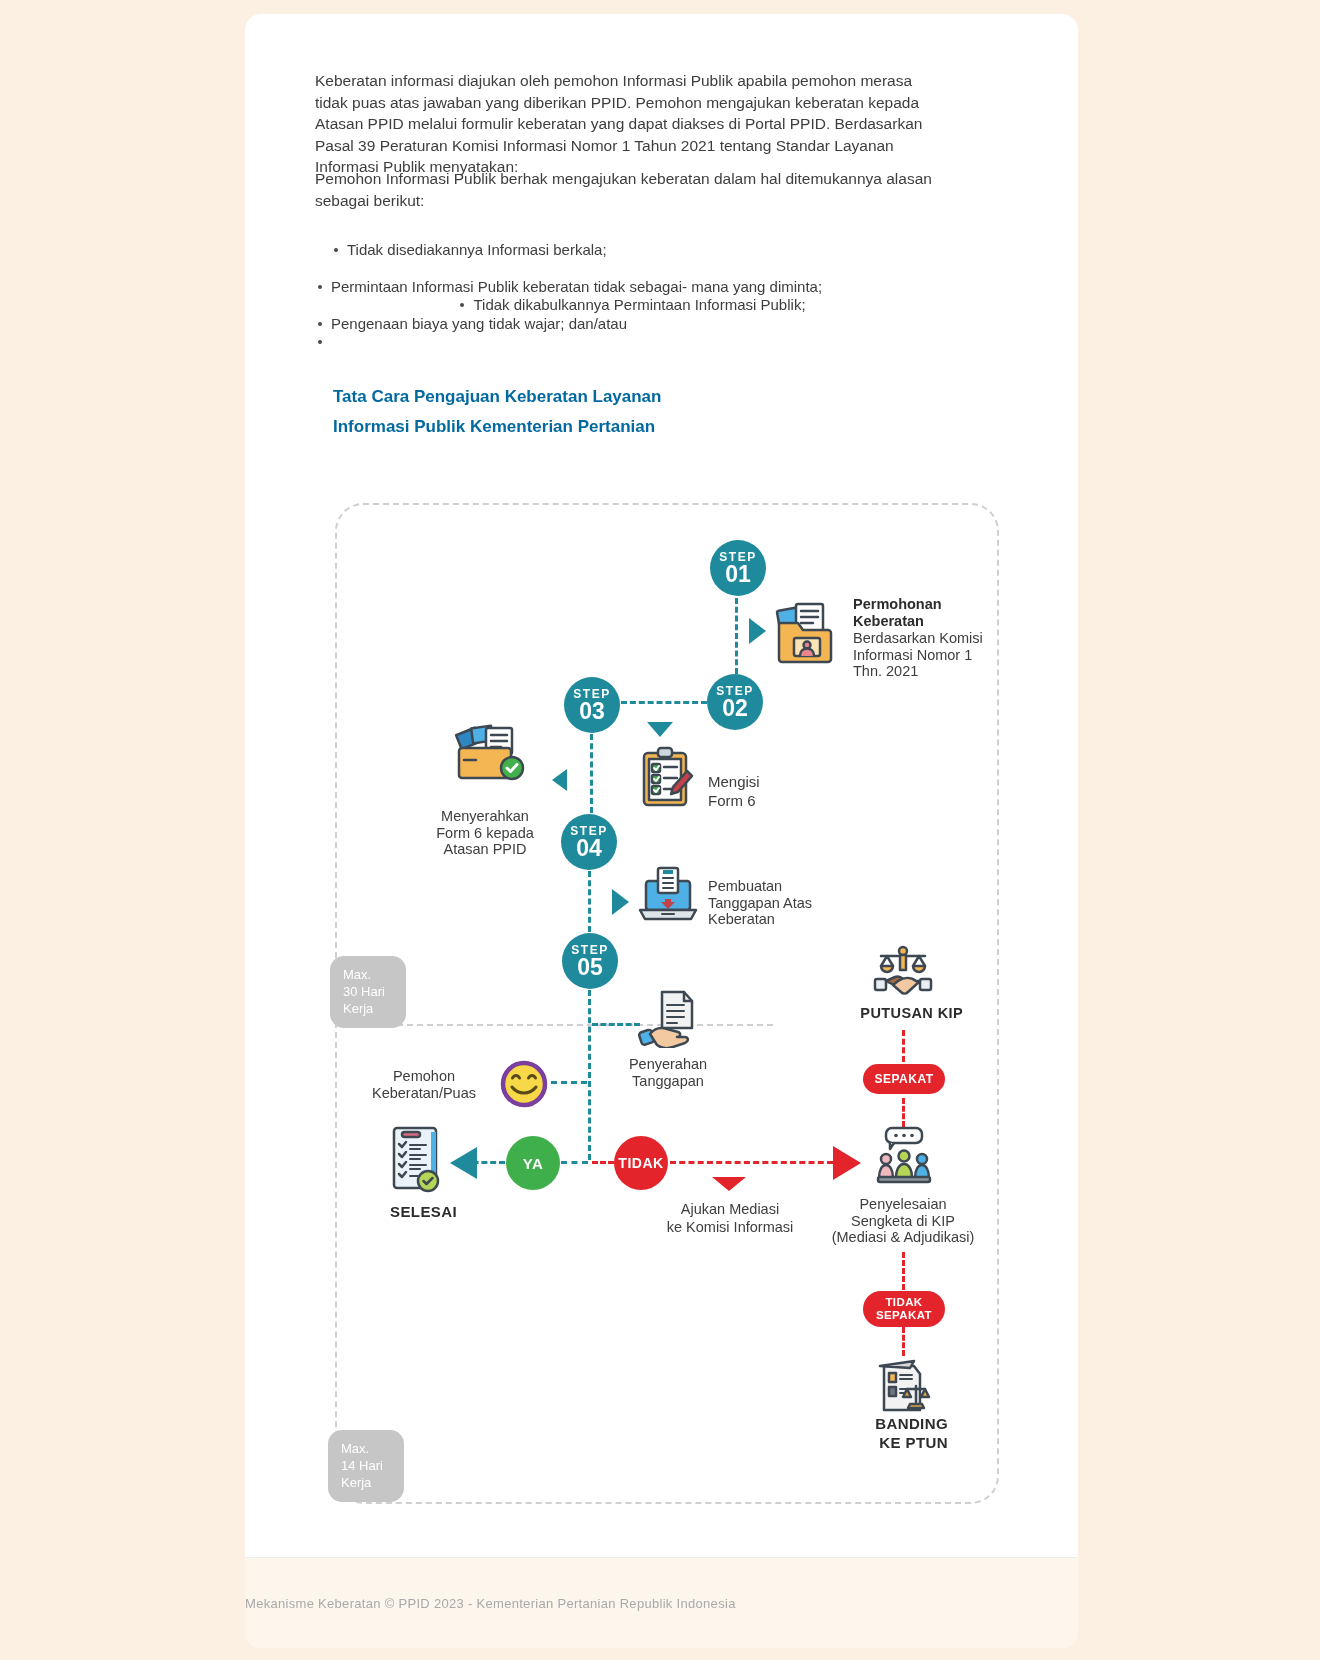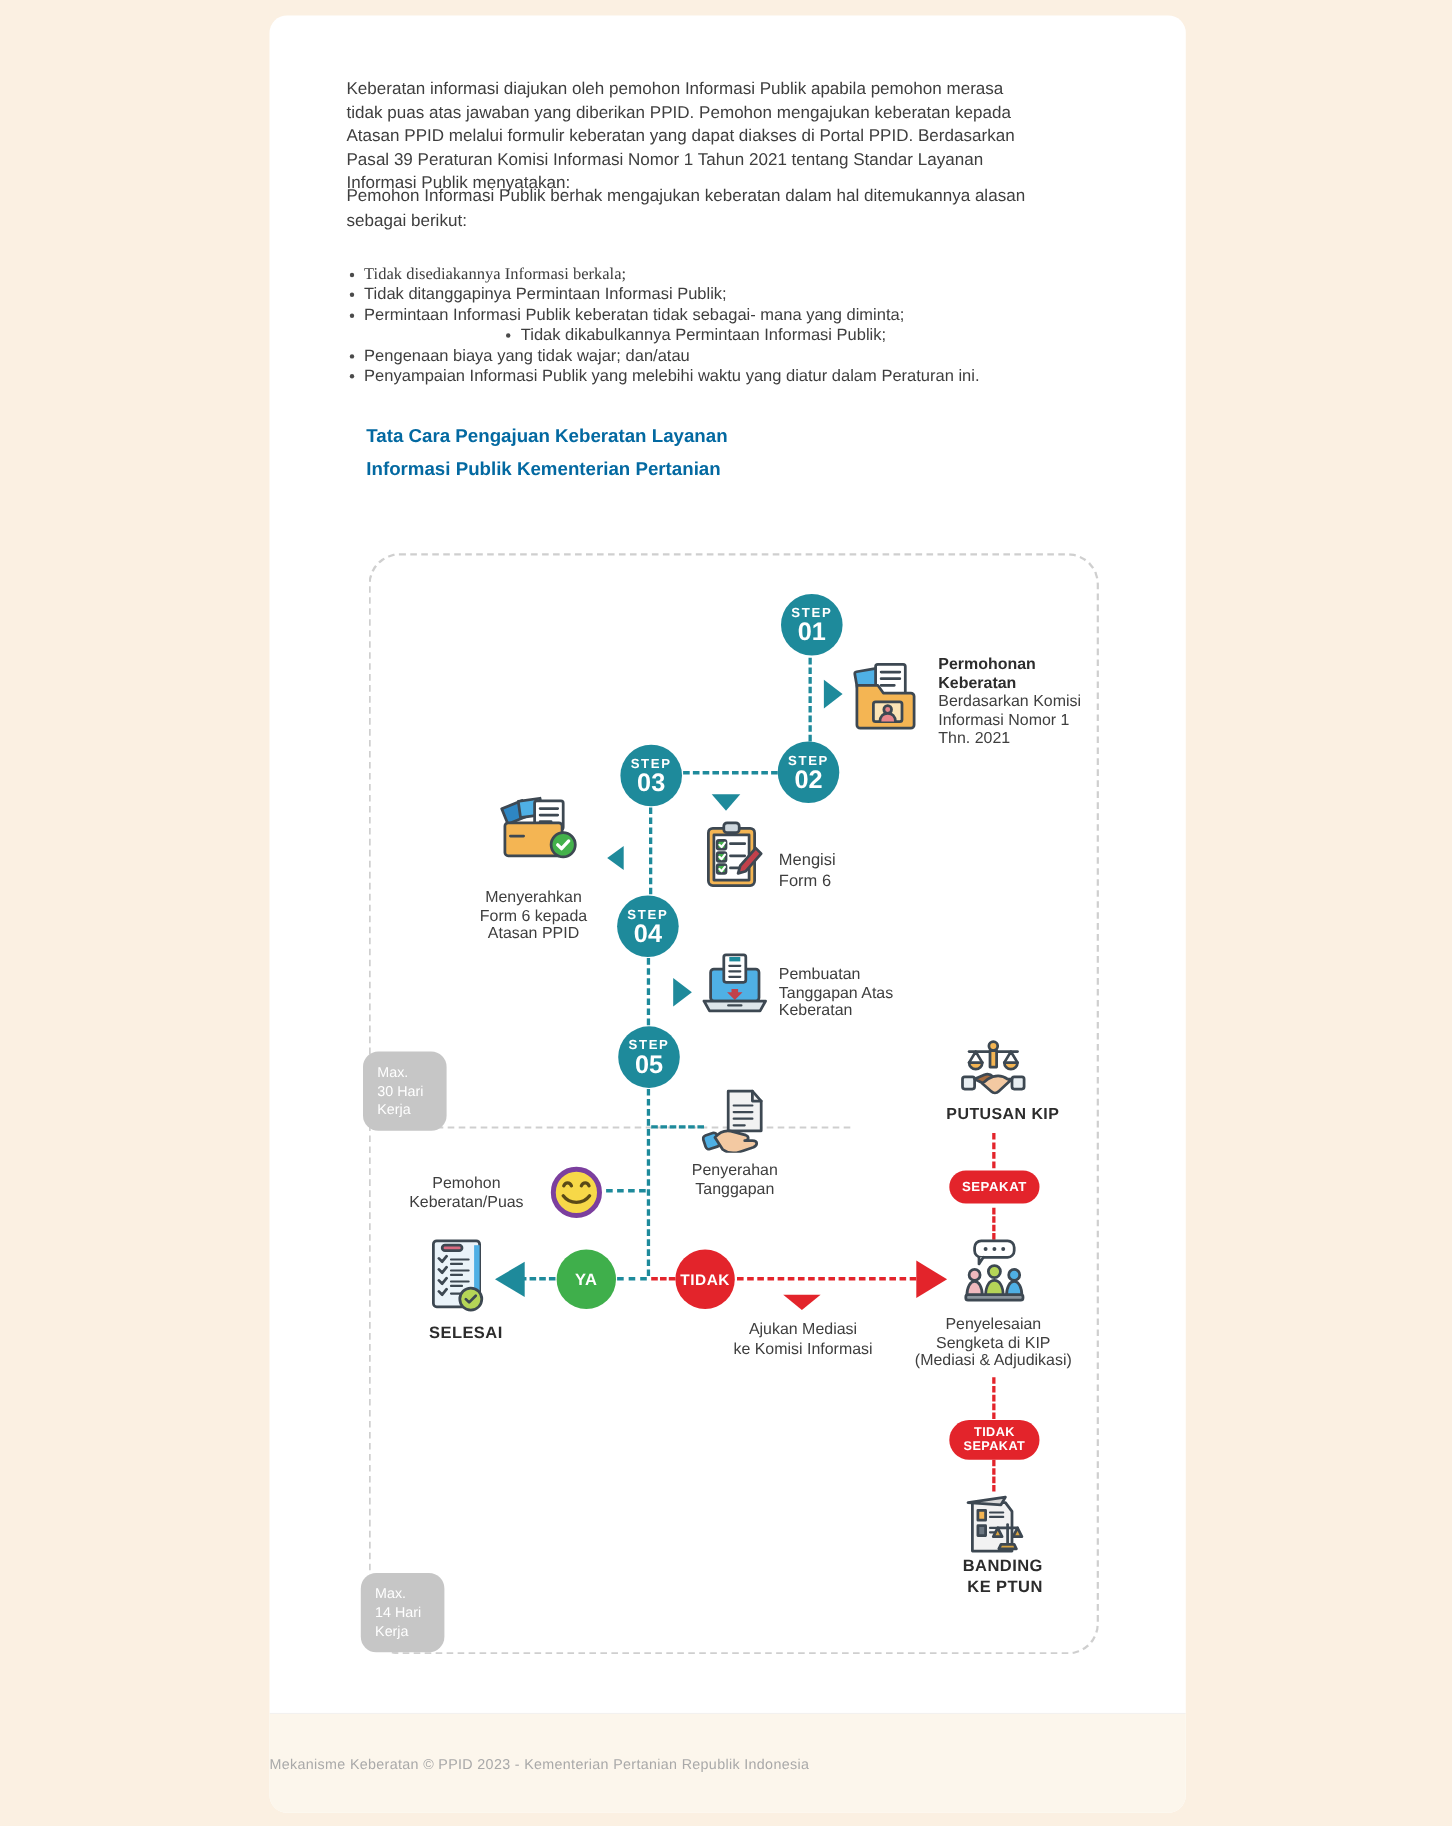--- a/index.html
+++ b/index.html
@@ -84,43 +84,38 @@
 </style>
 </head>
 <body>
 
 <div class="canvas">
   <div class="page">
 
     <div class="abs body-text" style="left:70px; top:56px; width:630px;">Keberatan informasi diajukan oleh pemohon Informasi Publik apabila pemohon merasa tidak puas atas jawaban yang diberikan PPID. Pemohon mengajukan keberatan kepada Atasan PPID melalui formulir keberatan yang dapat diakses di Portal PPID. Berdasarkan Pasal 39 Peraturan Komisi Informasi Nomor 1 Tahun 2021 tentang Standar Layanan Informasi Publik menyatakan:</div>
     <div class="abs body-text" style="left:70px; top:154px; width:630px;">Pemohon Informasi Publik berhak mengajukan keberatan dalam hal ditemukannya alasan sebagai berikut:</div>
 
-    <div class="bullet-row" style="left:73px; top:226.5px; width:630px;font-family:Liberation Serif, serif;">
+    <div class="bullet-row" style="left:89px; top:226.5px; width:630px;">
       <span class="dot"></span>
       <span class="bullet-text">Tidak disediakannya Informasi berkala;</span>
     </div>
-    <div class="bullet-row" style="left:73px; top:245px; width:630px;">
-      <span class="dot"></span>
-      <span class="bullet-text">Tidak ditanggapinya Permintaan Informasi Publik;</span>
-    </div>
     <div class="bullet-row" style="left:73px; top:263.5px; width:630px;">
       <span class="dot"></span>
       <span class="bullet-text">Permintaan Informasi Publik keberatan tidak sebagai- mana yang diminta;</span>
     </div>
     <div class="bullet-row" style="left:73px; top:282px; width:630px;justify-content:center;">
       <span class="dot"></span>
       <span class="bullet-text">Tidak dikabulkannya Permintaan Informasi Publik;</span>
     </div>
     <div class="bullet-row" style="left:73px; top:300.5px; width:630px;">
       <span class="dot"></span>
       <span class="bullet-text">Pengenaan biaya yang tidak wajar; dan/atau</span>
     </div>
     <div class="bullet-row" style="left:73px; top:319px; width:630px;">
       <span class="dot"></span>
-      <span class="bullet-text">Penyampaian Informasi Publik yang melebihi waktu yang diatur dalam Peraturan ini.</span>
     </div>
 
     <div class="abs heading" style="left:70px; top:368px; width:560px;">Tata Cara Pengajuan Keberatan Layanan
 Informasi Publik Kementerian Pertanian</div>
 
     <div class="page-footer">
       <span>Mekanisme Keberatan © PPID 2023 - Kementerian Pertanian Republik Indonesia</span>
     </div>
   </div>
 

